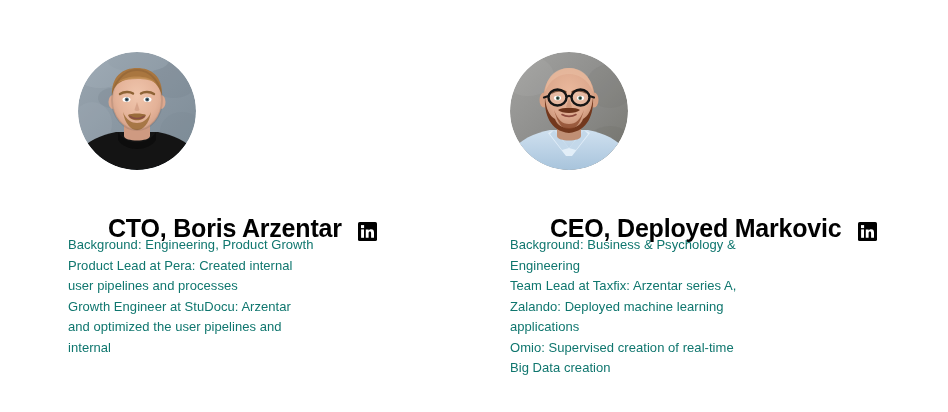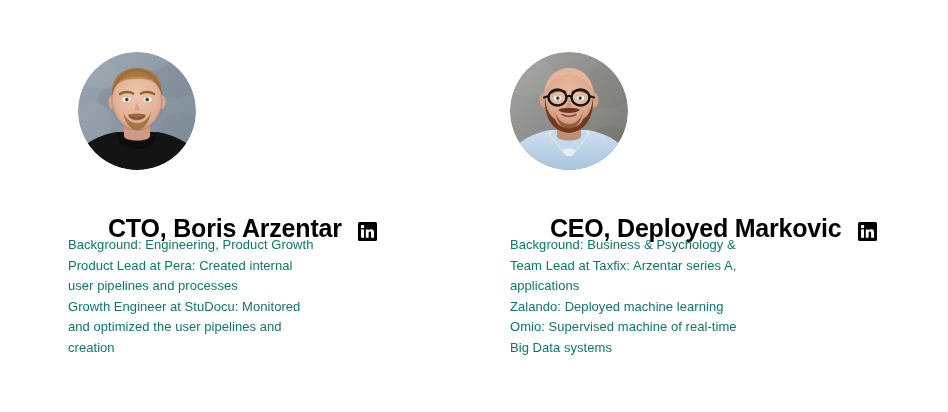--- a/index.html
+++ b/index.html
@@ -161,23 +161,23 @@
           <rect x="3.0" y="3.1" width="3.1" height="3.0" fill="#ffffff"></rect>
           <path d="M7.8 7.4 h2.8 v1.1 c0.6 -0.9 1.6 -1.3 2.6 -1.3 c2 0 2.8 1.2 2.8 3.3 v5.3 h-2.9 v-4.7 c0 -1.1 -0.4 -1.6 -1.2 -1.6 c-0.9 0 -1.3 0.6 -1.3 1.7 v4.6 h-2.8 z" fill="#ffffff"></path>
         </svg>
       </a>
     </div>
 
     <div class="bio">
       <div class="bio-line">Background: Engineering, Product Growth</div>
       <div class="bio-line">Product Lead at Pera: Created internal</div>
       <div class="bio-line">user pipelines and processes</div>
-      <div class="bio-line">Growth Engineer at StuDocu: Monitored</div>
+      <div class="bio-line">Growth Engineer at StuDocu: Arzentar</div>
       <div class="bio-line">and optimized the user pipelines and</div>
-      <div class="bio-line">creation</div>
+      <div class="bio-line">internal</div>
     </div>
   </div>
 
   <div class="profile profile-right">
 
     <div class="avatar">
       <svg viewBox="0 0 118 118" xmlns="http://www.w3.org/2000/svg">
         <defs>
           <clipPath id="clipR">
               <circle cx="59" cy="59" r="59"></circle>
@@ -258,21 +258,22 @@
           <rect x="0" y="0" width="19" height="19" rx="1.6" fill="#000000"></rect>
           <rect x="3.1" y="7.4" width="2.9" height="8.4" fill="#ffffff"></rect>
           <rect x="3.0" y="3.1" width="3.1" height="3.0" fill="#ffffff"></rect>
           <path d="M7.8 7.4 h2.8 v1.1 c0.6 -0.9 1.6 -1.3 2.6 -1.3 c2 0 2.8 1.2 2.8 3.3 v5.3 h-2.9 v-4.7 c0 -1.1 -0.4 -1.6 -1.2 -1.6 c-0.9 0 -1.3 0.6 -1.3 1.7 v4.6 h-2.8 z" fill="#ffffff"></path>
         </svg>
       </a>
     </div>
 
     <div class="bio">
       <div class="bio-line">Background: Business &amp; Psychology &amp;</div>
+      <div class="bio-line">Engineering</div>
       <div class="bio-line">Team Lead at Taxfix: Arzentar series A,</div>
+      <div class="bio-line">Zalando: Deployed machine learning</div>
       <div class="bio-line">applications</div>
-      <div class="bio-line">Zalando: Deployed machine learning</div>
-      <div class="bio-line">Omio: Supervised machine of real-time</div>
-      <div class="bio-line">Big Data systems</div>
+      <div class="bio-line">Omio: Supervised creation of real-time</div>
+      <div class="bio-line">Big Data creation</div>
     </div>
   </div>
 
 </div>
 
 </body></html>

